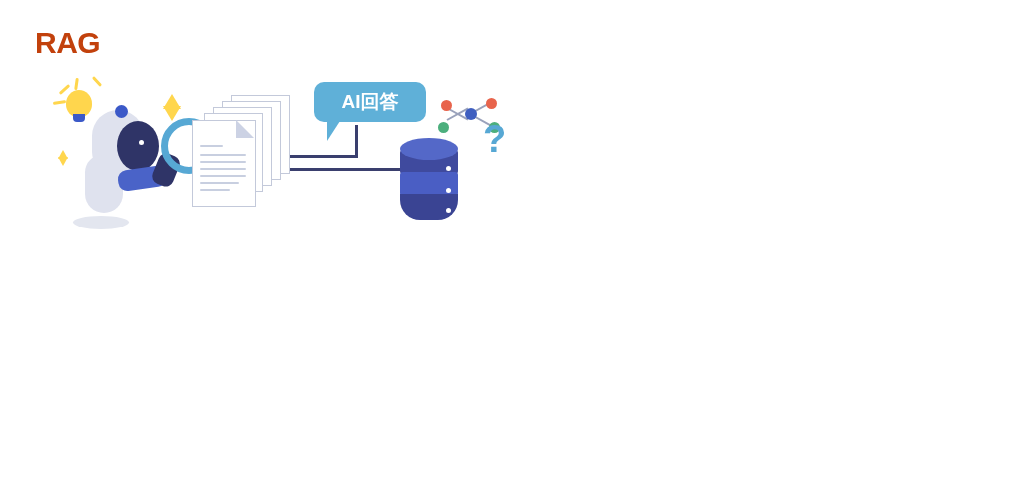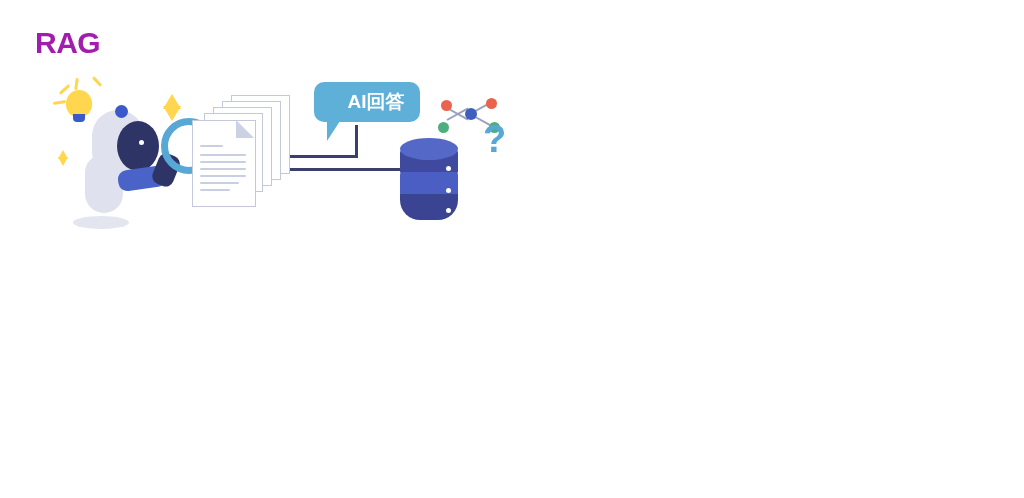--- a/index.html
+++ b/index.html
@@ -1,20 +1,20 @@
 <!DOCTYPE html>
 <html><head>
 <meta charset="utf-8">
 <style>
   html,body{margin:0;padding:0;background:#ffffff;}
   body{width:1024px;height:498px;overflow:hidden;
        font-family:"Liberation Sans","DejaVu Sans",sans-serif;}
   .canvas{position:relative;width:1024px;height:498px;background:#fff;}
   .quad{position:absolute;}
-  .title{position:absolute;font-weight:bold;color:#a21caf;letter-spacing:-0.5px;white-space:nowrap;}
+  .title{position:absolute;font-weight:bold;color:#c2410c;letter-spacing:-0.5px;white-space:nowrap;}
 
   
   .abs{position:absolute;}
   .doc-line{background:#c8cfe0;border-radius:1px;}
   .spark{position:absolute;}
   .shadowell{position:absolute;background:#e3e6ef;border-radius:50%;}
 
   
   #rag-title{left:35px;top:26px;font-size:30px;}
   .bot-body{position:absolute;background:#dfe2ee;}
@@ -90,21 +90,21 @@
       <div class="doc-line abs" style="left:200px;top:168px;width:46px;height:2px;"></div>
       <div class="doc-line abs" style="left:200px;top:175px;width:46px;height:2px;"></div>
       <div class="doc-line abs" style="left:200px;top:182px;width:39px;height:2px;"></div>
       <div class="doc-line abs" style="left:200px;top:189px;width:30px;height:2px;"></div>
     </div>
 
     <div class="wire" style="left:290px;top:155px;width:68px;height:3px;"></div>
     <div class="wire" style="left:355px;top:125px;width:3px;height:33px;"></div>
     <div class="wire" style="left:290px;top:168px;width:110px;height:3px;"></div>
 
-    <div class="bubble" style="left:314px;top:82px;width:88px;height:40px;font-size:19px;padding-left:18px;">
+    <div class="bubble" style="left:314px;top:82px;width:112px;height:40px;font-size:19px;">
       <span>AI回答</span>
     </div>
     <div class="bubble-tail" style="left:327px;top:121px;"></div>
 
     <div>
       <div class="db-band" style="left:400px;top:150px;width:58px;height:24px;background:#3f4a9e;border-radius:3px;"></div>
       <div class="db-band" style="left:400px;top:172px;width:58px;height:24px;background:#4a5ec4;border-radius:3px;"></div>
       <div class="db-band" style="left:400px;top:194px;width:58px;height:26px;background:#3a4493;border-radius:0 0 20px 20px;"></div>
       <div class="db-top" style="left:400px;top:138px;width:58px;height:22px;background:#5468c8;"></div>
       <div class="abs" style="left:446px;top:166px;width:5px;height:5px;background:#fff;border-radius:50%;"></div>

